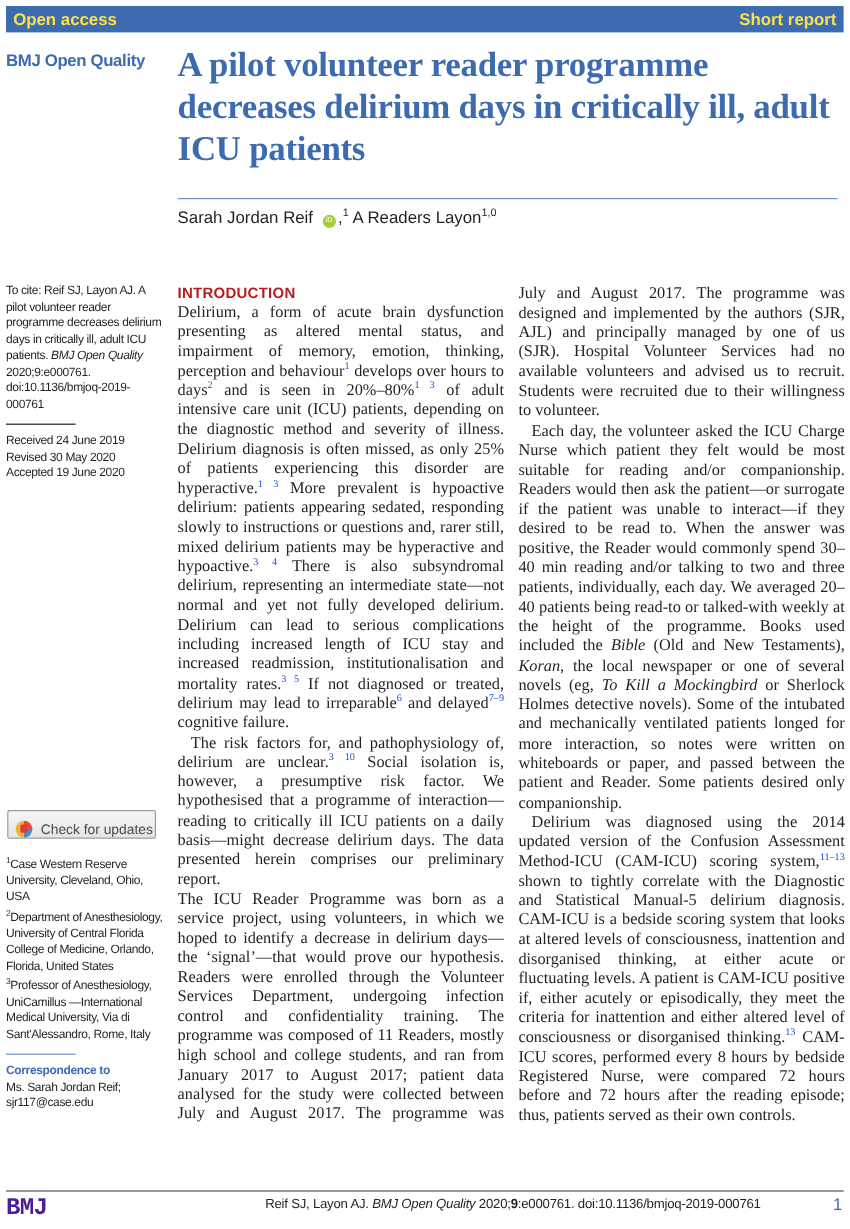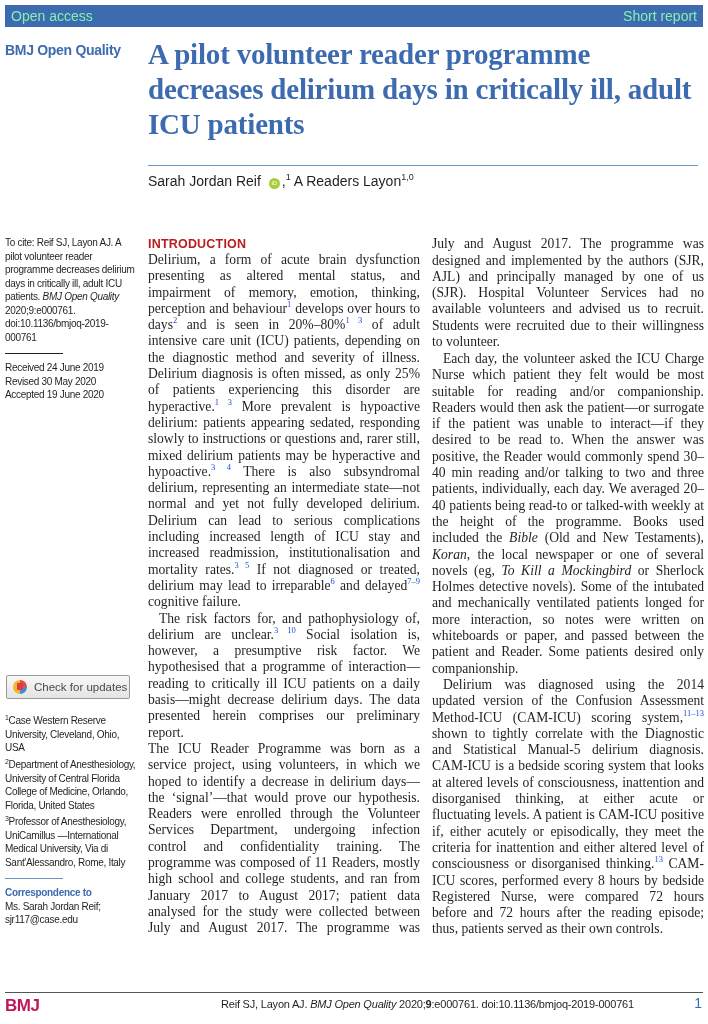--- a/index.html
+++ b/index.html
@@ -1,43 +1,43 @@
 <!DOCTYPE html>
 <html><head>
 <meta charset="utf-8">
 <style>
   html, body { margin: 0; padding: 0; background: #ffffff; }
   body { width: 708px; height: 1024px; position: relative; overflow: hidden; font-family: "Liberation Serif", serif; color: #231f20; }
   .topbar { position: absolute; left: 5px; top: 5px; width: 698px; height: 22px; background: #3d6bb0; display: flex; align-items: center; justify-content: space-between; }
-  .topbar span { color: #86efac; font-family: "Liberation Sans", sans-serif; font-weight: normal; font-size: 14px; padding: 0 6px; }
+  .topbar span { color: #fde047; font-family: "Liberation Sans", sans-serif; font-weight: bold; font-size: 14px; padding: 0 6px; }
   .journal { position: absolute; left: 5px; top: 42px; color: #3d6bb0; font-family: "Liberation Sans", sans-serif; font-weight: bold; font-size: 14px; letter-spacing: -0.3px; }
   .title { position: absolute; left: 148px; top: 37px; width: 555px; color: #3d6bb0; font-family: "Liberation Serif", serif; font-weight: bold; font-size: 29px; line-height: 35px; letter-spacing: -0.2px; margin: 0; }
   .title-rule { position: absolute; left: 148px; top: 165px; width: 550px; height: 1px; background: #6b93cc; }
   .authors { position: absolute; left: 148px; top: 172px; font-family: "Liberation Sans", sans-serif; font-size: 14px; color: #231f20; white-space: nowrap; }
   .authors sup { font-size: 9px; }
   .orcid { display: inline-block; width: 11px; height: 11px; border-radius: 50%; background: #a6ce39; color: #fff; font-size: 6px; line-height: 11px; text-align: center; vertical-align: 1px; margin: 0 2px 0 4px; }
   .side { position: absolute; left: 5px; width: 135px; font-family: "Liberation Sans", sans-serif; font-size: 10px; line-height: 13.5px; color: #231f20; letter-spacing: -0.3px; }
   .side b { font-weight: normal; }
   .side .rule { width: 58px; height: 1px; background: #231f20; margin: 9px 0 7px 0; }
   .side .rule.blue { background: #6b93cc; }
   .side .blue-head { color: #3d6bb0; font-weight: bold; }
   .side sup { font-size: 7px; }
-  .cfu { position: absolute; left: 6px; top: 675px; width: 122px; height: 22px; border: 1px solid #9a9a9a; background: linear-gradient(#f7f7f7, #e4e4e4); border-radius: 2px; display: flex; align-items: center; font-family: "Liberation Sans", sans-serif; font-size: 11.5px; color: #4a4a4a; cursor: pointer; }
+  .cfu { position: absolute; left: 6px; top: 675px; width: 122px; height: 22px; border: 1px solid #9a9a9a; background: linear-gradient(#f7f7f7, #e4e4e4); border-radius: 2px; display: flex; align-items: flex-end; font-family: "Liberation Sans", sans-serif; font-size: 11.5px; color: #4a4a4a; cursor: pointer; }
   .cfu .ic { width: 14px; height: 14px; border-radius: 50%; margin: 0 7px 0 6px; background: conic-gradient(#e84b3c 0 25%, #3d8ed0 25% 50%, #f2b632 50% 100%); position: relative; }
   .cfu .ic::after { content: ""; position: absolute; left: 4px; top: 3px; width: 6px; height: 7px; background: #e03a3e; border-radius: 1px; }
   .col { position: absolute; width: 272px; font-family: "Liberation Serif", serif; font-size: 13.6px; line-height: 16.3px; text-align: justify; color: #231f20; }
   .col p { margin: 0; }
   .col p.indent { text-indent: 11px; }
   .col h2 { margin: 0; color: #b91c1c; font-family: "Liberation Sans", sans-serif; font-weight: bold; font-size: 12.5px; line-height: 15px; letter-spacing: 0.2px; }
   .col sup { color: #1b52d6; font-size: 8.5px; line-height: 0; }
   .col1 { left: 148px; top: 237px; }
   .col1 .methods { margin-top: 25px; }
   .col2 { left: 432px; top: 237px; }
   .footer-rule { position: absolute; left: 5px; top: 992px; width: 698px; height: 1px; background: #555; }
-  .bmj-logo { position: absolute; left: 5px; top: 996px; color: #be185d; font-family: Liberation Sans, sans-serif; font-weight: bold; font-size: 17px; letter-spacing: -0.5px; }
+  .bmj-logo { position: absolute; left: 5px; top: 996px; color: #4c1d95; font-family: Liberation Mono, monospace; font-weight: bold; font-size: 20px; letter-spacing: -0.5px; }
   .footer-cite { position: absolute; left: 173px; top: 998px; font-family: "Liberation Sans", sans-serif; font-size: 11px; color: #231f20; letter-spacing: -0.2px; margin-left: 48px; }
   .footer-cite b { font-weight: bold; }
   .page-num { position: absolute; right: 6px; top: 995px; color: #3d6bb0; font-family: "Liberation Sans", sans-serif; font-size: 14px; }
 </style>
 </head>
 <body>
 
 <div class="topbar">
   <span>Open access</span>
   <span>Short report</span>

